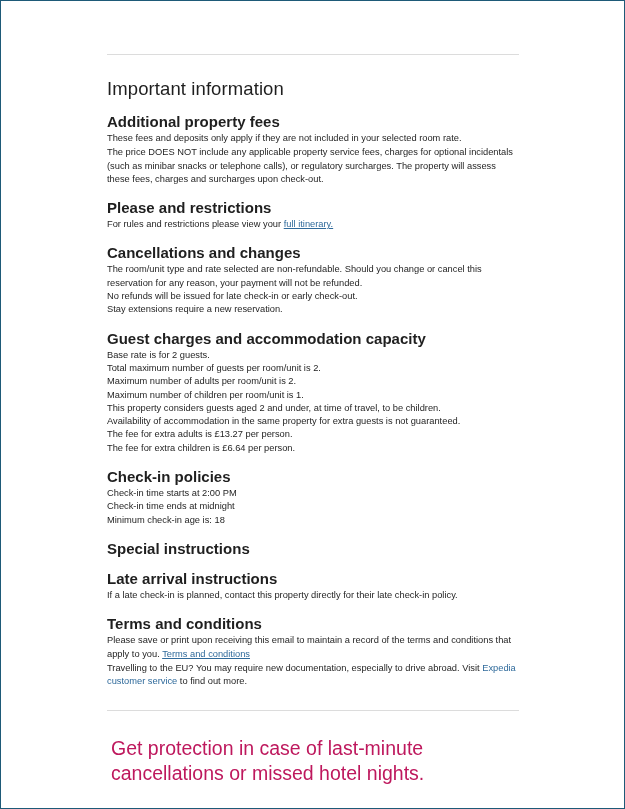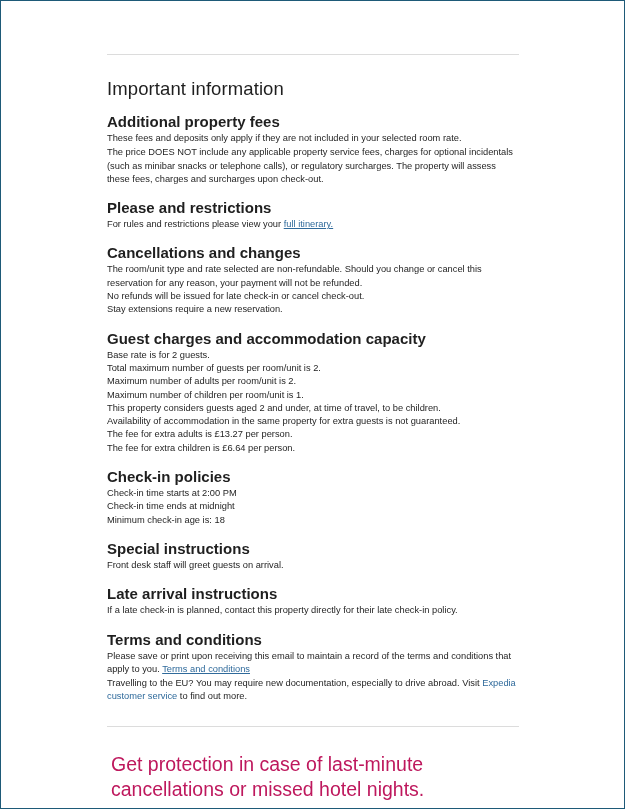--- a/index.html
+++ b/index.html
@@ -114,21 +114,21 @@
 
     <div class="block">
       <div class="heading">Please and restrictions</div>
       <p class="para"><span>For rules and restrictions please view your </span><a class="link" href="#">full itinerary.</a></p>
     </div>
 
     <div class="block">
       <div class="heading">Cancellations and changes</div>
       <p class="para">The room/unit type and rate selected are non-refundable. Should you change or cancel this reservation for any reason, your payment will not be refunded.</p>
       <div class="lines">
-        <div>No refunds will be issued for late check-in or cancel check-out.</div>
+        <div>No refunds will be issued for late check-in or early check-out.</div>
         <div>Stay extensions require a new reservation.</div>
       </div>
     </div>
 
     <div class="block">
       <div class="heading">Guest charges and accommodation capacity</div>
       <div class="lines">
         <div>Base rate is for 2 guests.</div>
         <div>Total maximum number of guests per room/unit is 2.</div>
         <div>Maximum number of adults per room/unit is 2.</div>
@@ -144,23 +144,20 @@
       <div class="heading">Check-in policies</div>
       <div class="lines">
         <div>Check-in time starts at 2:00 PM</div>
         <div>Check-in time ends at midnight</div>
         <div>Minimum check-in age is: 18</div>
       </div>
     </div>
 
     <div class="block">
       <div class="heading">Special instructions</div>
-      <div class="lines">
-        <div>Front desk staff will greet guests on arrival.</div>
-      </div>
     </div>
 
     <div class="block">
       <div class="heading">Late arrival instructions</div>
       <div class="lines">
         <div>If a late check-in is planned, contact this property directly for their late check-in policy.</div>
       </div>
     </div>
 
     <div class="block">

